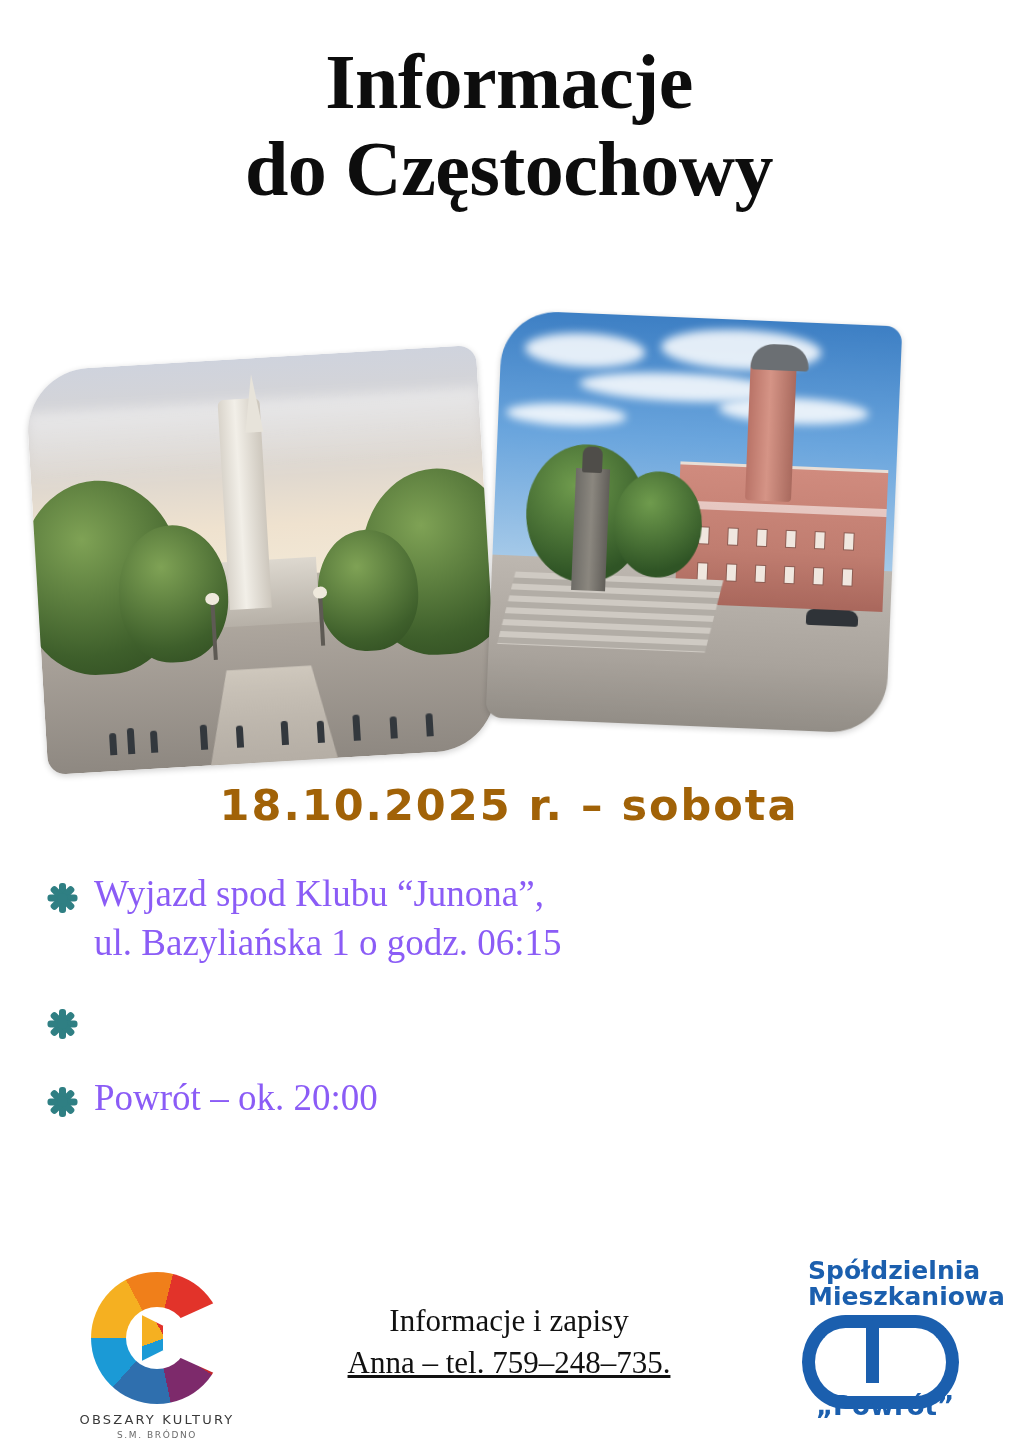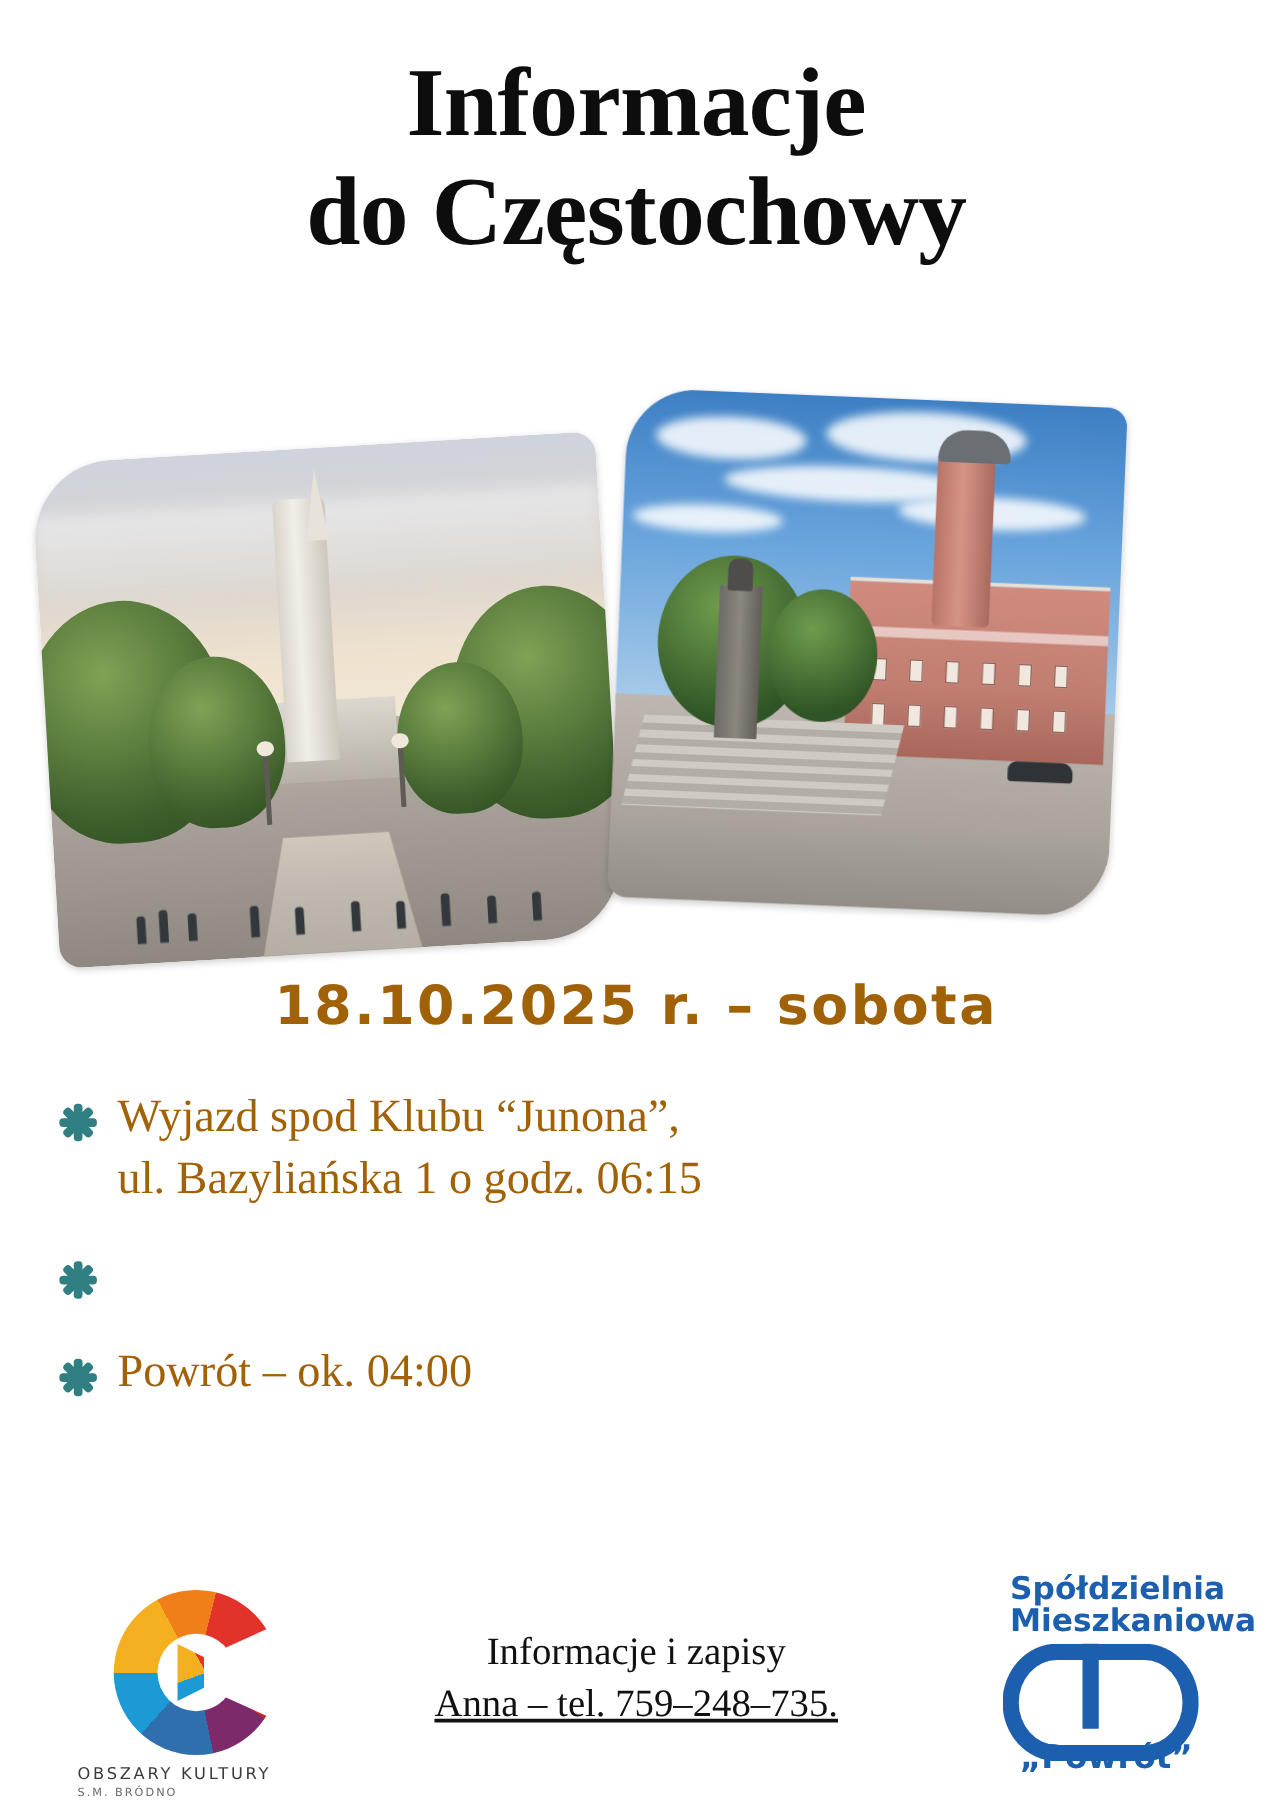--- a/index.html
+++ b/index.html
@@ -208,21 +208,21 @@
   .bullet-icon i:nth-child(3){ transform: rotate(90deg); }
   .bullet-icon i:nth-child(4){ transform: rotate(135deg); }
   .bullet-icon:after{
     content:""; position:absolute; left:50%; top:50%; width:11px; height:11px;
     margin:-5.5px 0 0 -5.5px; background:#2f7f83; border-radius:50%;
   }
   .bullet-text {
     font-family: "Liberation Serif", serif;
     font-size: 37px;
     line-height: 1.32;
-    color: #a16207;
+    color: #8b5cf6;
   }
 
   
   .footer-info {
     position: absolute;
     left: 0;
     top: 1300px;
     width: 1018px;
     text-align: center;
     font-family: "Liberation Serif", serif;
@@ -231,21 +231,21 @@
     color: #111;
   }
   .footer-info .phone { text-decoration: underline; display:inline-block; }
 
   
   .logo-left {
     position: absolute;
     left: 62px;
     top: 1272px;
     width: 190px;
-    text-align: left;
+    text-align: center;
   }
   .ok-mark {
     position: relative;
     width: 132px;
     height: 132px;
     margin: 0 auto;
     border-radius: 50%;
     background:
       conic-gradient(from -90deg,
         #f5b021 0deg 62deg,
@@ -418,21 +418,21 @@
     </span>
   </div>
 
   <div class="bullet">
     <span class="bullet-icon">
       <i></i>
         <i></i>
         <i></i>
         <i></i>
     </span>
-    <span class="bullet-text" style="white-space:pre-line">Powrót – ok. 04:00</span>
+    <span class="bullet-text" style="white-space:pre-line">Powrót – ok. 20:00</span>
   </div>
 
 </div>
 
 <div class="footer-info">
   <div>Informacje i zapisy</div>
   <div class="phone">Anna – tel. 759–248–735.</div>
 </div>
 
 <div class="logo-left">

